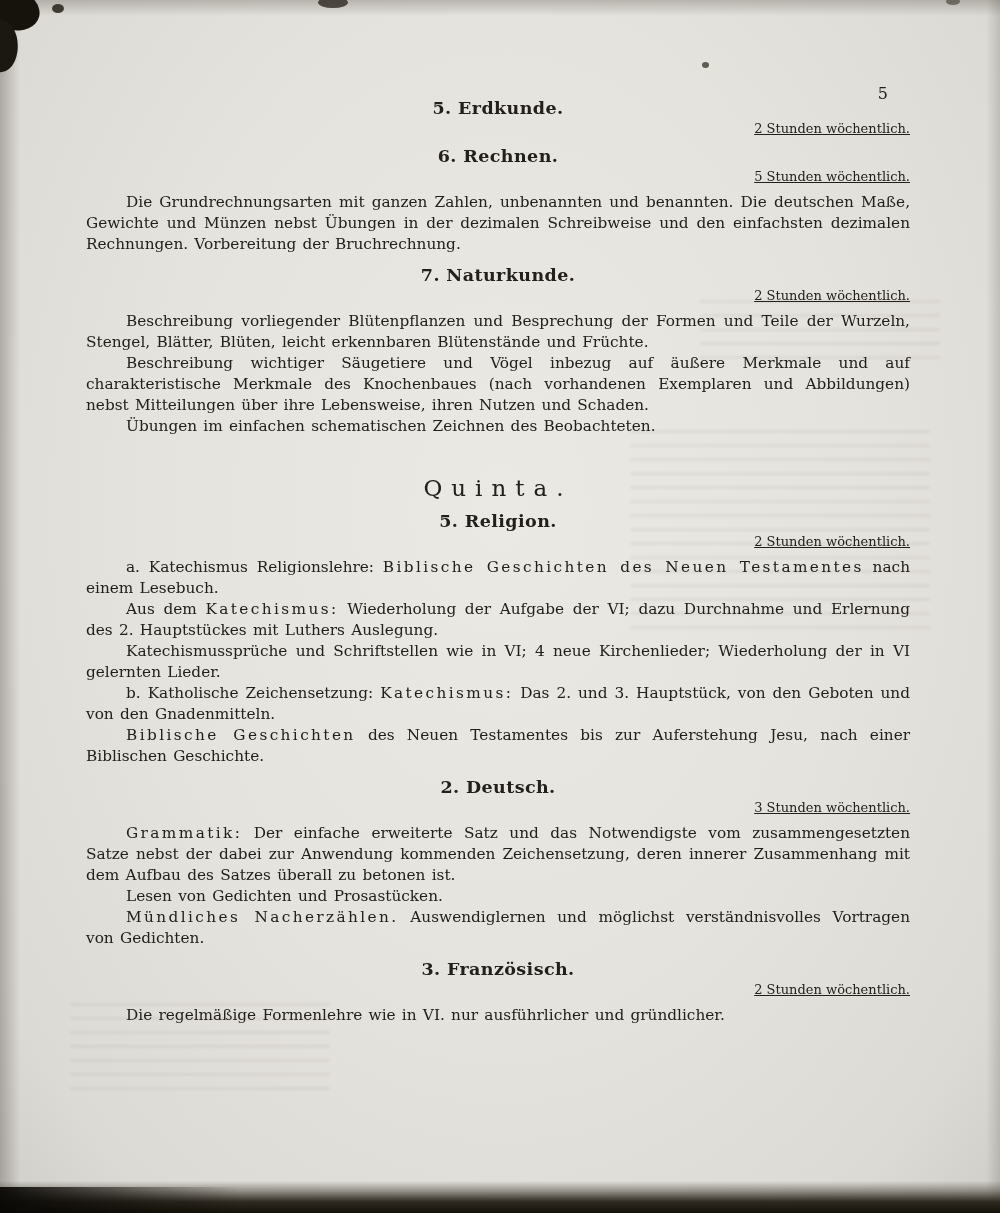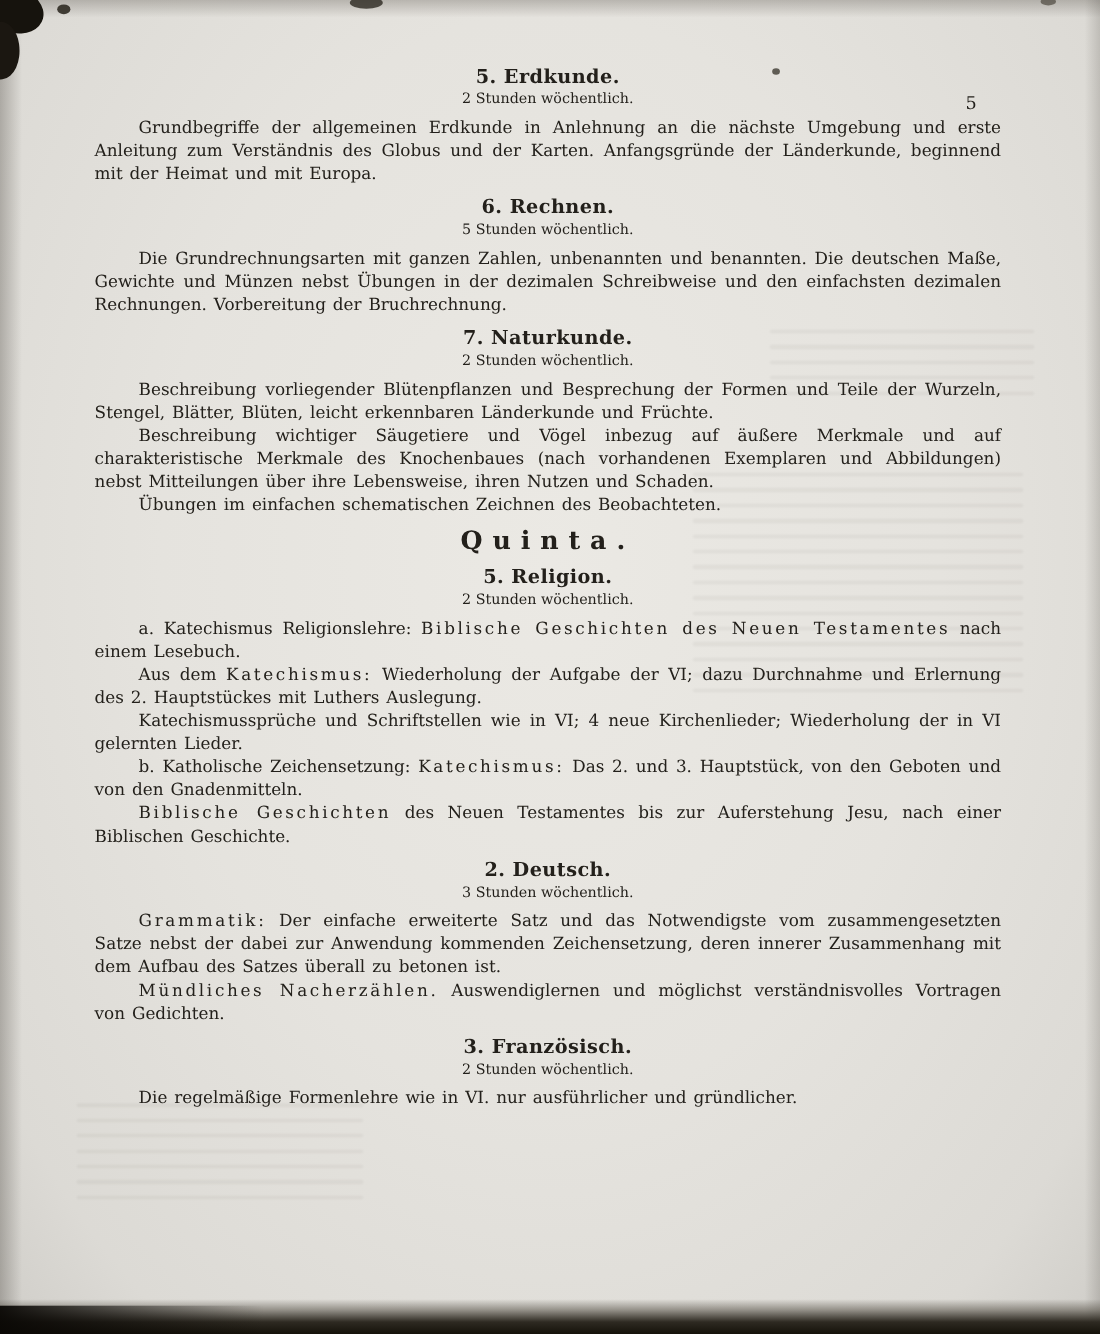--- a/index.html
+++ b/index.html
@@ -28,27 +28,27 @@
   .smudge2{position:absolute;top:62px;left:702px;width:7px;height:6px;background:#332f26;border-radius:50%;opacity:.75;}
   .smudge3{position:absolute;top:-2px;left:946px;width:14px;height:7px;background:#3a352c;border-radius:50%;opacity:.6;}
   
   .bleed{position:absolute;opacity:.055;filter:blur(1px);
     background:repeating-linear-gradient(to bottom,#4a453c 0 3px,transparent 3px 14px);}
   .bleed.b1{top:300px;right:60px;width:240px;height:70px;}
   .bleed.b2{top:430px;right:70px;width:300px;height:210px;}
   .bleed.b3{bottom:120px;left:70px;width:260px;height:90px;}
   
   .pagenum{position:absolute;top:84px;right:112px;font-size:16px;}
-  .content{position:relative;padding:60px 90px 0 86px;}
+  .content{position:relative;padding:98px 90px 0 86px;}
   .h{font-size:17.5px;line-height:20px;font-weight:bold;text-align:center;margin:10px 0 3px;letter-spacing:.4px;}
   .sec:first-child .h{margin-top:0;}
-  .hrs{font-size:13px;line-height:15px;text-align:center;margin:0 0 8px;}
+  .hrs{font-size:13px;line-height:15px;text-align:right;margin:0 0 8px;text-decoration:underline;}
   .para{font-size:15.3px;line-height:21px;text-align:justify;text-indent:40px;margin:0;word-spacing:1.4px;}
   .seg.sp{letter-spacing:2.4px;}
-  .part{font-size:23px;line-height:26px;font-weight:bold;text-align:center;letter-spacing:9px;margin:9px 0 8px;}
+  .part{font-size:23px;line-height:26px;font-weight:normal;text-align:center;letter-spacing:9px;margin:38px 0 8px;}
 </style>
 </head>
 <body>
 
 <div class="sheet">
 
   <div class="edge-top"></div>
   <div class="edge-left"></div>
   <div class="edge-right"></div>
 
@@ -63,53 +63,53 @@
   <div class="bleed b2"></div>
   <div class="bleed b3"></div>
 
   <div class="pagenum">5</div>
 
   <main class="content">
 
     <section class="sec">
       <h2 class="h">5. Erdkunde.</h2>
       <div class="hrs">2 Stunden wöchentlich.</div>
-      <p class="para"><span class="seg">Grundbegriffe der allgemeinen Erdkunde in Anlehnung an die nächste Umgebung und erste Anleitung zum Verständnis des Globus und der Karten. Anfangsgründe der Länderkunde, beginnend mit der Heimat und mit Europa.</span></p>
     </section>
 
     <section class="sec">
       <h2 class="h">6. Rechnen.</h2>
       <div class="hrs">5 Stunden wöchentlich.</div>
       <p class="para"><span class="seg">Die Grundrechnungsarten mit ganzen Zahlen, unbenannten und benannten. Die deutschen Maße, Gewichte und Münzen nebst Übungen in der dezimalen Schreibweise und den einfachsten dezimalen Rechnungen. Vorbereitung der Bruchrechnung.</span></p>
     </section>
 
     <section class="sec">
       <h2 class="h">7. Naturkunde.</h2>
       <div class="hrs">2 Stunden wöchentlich.</div>
-      <p class="para"><span class="seg">Beschreibung vorliegender Blütenpflanzen und Besprechung der Formen und Teile der Wurzeln, Stengel, Blätter, Blüten, leicht erkennbaren Länderkunde und Früchte.</span></p>
+      <p class="para"><span class="seg">Beschreibung vorliegender Blütenpflanzen und Besprechung der Formen und Teile der Wurzeln, Stengel, Blätter, Blüten, leicht erkennbaren Blütenstände und Früchte.</span></p>
       <p class="para"><span class="seg">Beschreibung wichtiger Säugetiere und Vögel inbezug auf äußere Merkmale und auf charakteristische Merkmale des Knochenbaues (nach vorhandenen Exemplaren und Abbildungen) nebst Mitteilungen über ihre Lebensweise, ihren Nutzen und Schaden.</span></p>
       <p class="para"><span class="seg">Übungen im einfachen schematischen Zeichnen des Beobachteten.</span></p>
     </section>
 
     <h1 class="part">Quinta.</h1>
 
     <section class="sec">
       <h2 class="h">5. Religion.</h2>
       <div class="hrs">2 Stunden wöchentlich.</div>
       <p class="para"><span class="seg">a. Katechismus Religionslehre: </span><span class="seg sp">Biblische Geschichten des Neuen Testamentes</span><span class="seg"> nach einem Lesebuch.</span></p>
       <p class="para"><span class="seg">Aus dem </span><span class="seg sp">Katechismus:</span><span class="seg"> Wiederholung der Aufgabe der VI; dazu Durchnahme und Erlernung des 2. Hauptstückes mit Luthers Auslegung.</span></p>
       <p class="para"><span class="seg">Katechismussprüche und Schriftstellen wie in VI; 4 neue Kirchenlieder; Wiederholung der in VI gelernten Lieder.</span></p>
       <p class="para"><span class="seg">b. Katholische Zeichensetzung: </span><span class="seg sp">Katechismus:</span><span class="seg"> Das 2. und 3. Hauptstück, von den Geboten und von den Gnadenmitteln.</span></p>
       <p class="para"><span class="seg sp">Biblische Geschichten</span><span class="seg"> des Neuen Testamentes bis zur Auferstehung Jesu, nach einer Biblischen Geschichte.</span></p>
     </section>
 
     <section class="sec">
       <h2 class="h">2. Deutsch.</h2>
       <div class="hrs">3 Stunden wöchentlich.</div>
       <p class="para"><span class="seg sp">Grammatik:</span><span class="seg"> Der einfache erweiterte Satz und das Notwendigste vom zusammengesetzten Satze nebst der dabei zur Anwendung kommenden Zeichensetzung, deren innerer Zusammenhang mit dem Aufbau des Satzes überall zu betonen ist.</span></p>
+      <p class="para"><span class="seg">Lesen von Gedichten und Prosastücken.</span></p>
       <p class="para"><span class="seg sp">Mündliches Nacherzählen.</span><span class="seg"> Auswendiglernen und möglichst verständnisvolles Vortragen von Gedichten.</span></p>
     </section>
 
     <section class="sec">
       <h2 class="h">3. Französisch.</h2>
       <div class="hrs">2 Stunden wöchentlich.</div>
       <p class="para"><span class="seg">Die regelmäßige Formenlehre wie in VI. nur ausführlicher und gründlicher.</span></p>
     </section>
 
   </main>

